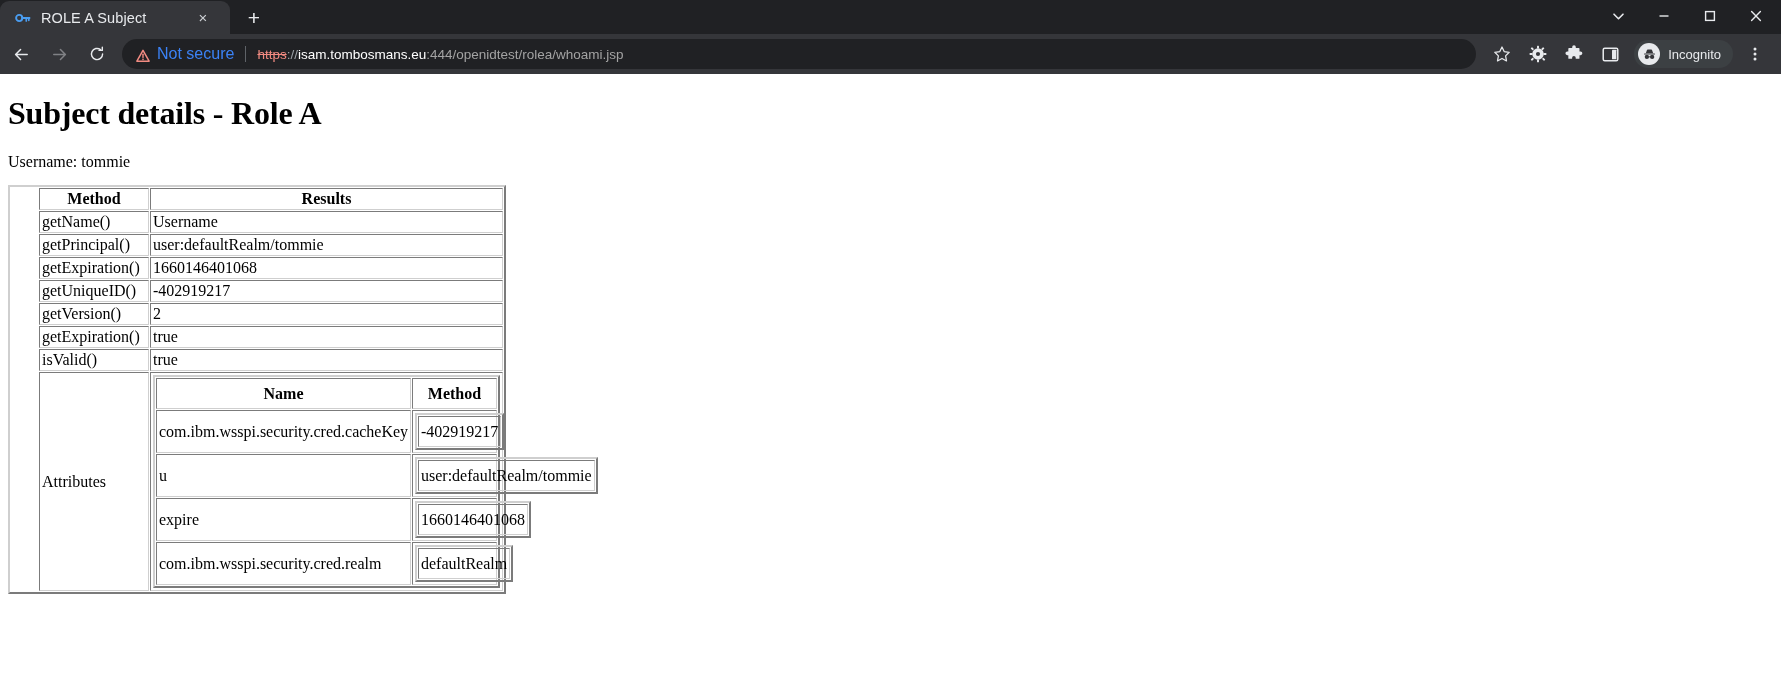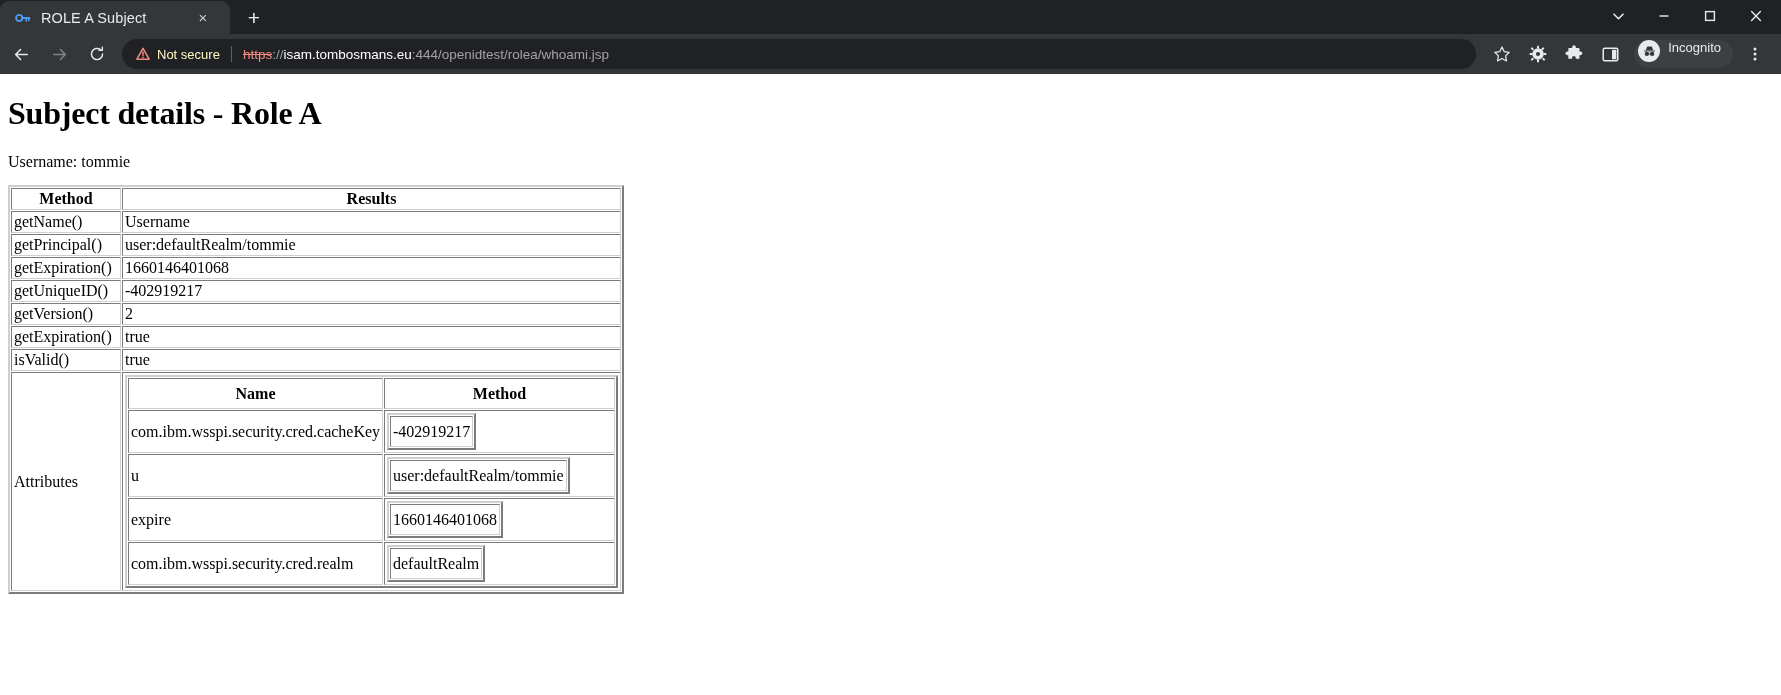--- a/index.html
+++ b/index.html
@@ -96,23 +96,23 @@
     height: 30px;
     background: #202124;
     border-radius: 16px;
     display: flex;
     align-items: center;
     padding: 0 12px 0 14px;
     margin: 0 8px 0 6px;
     min-width: 0;
   }
   .notsecure {
-    display: flex; align-items: flex-start;
-    color: #fef9c3;
-    font-size: 13px;
+    display: flex; align-items: flex-end;
+    color: #3b82f6;
+    font-size: 16px;
     white-space: nowrap;
     flex: 0 0 auto;
   }
   .notsecure svg { margin-right: 7px; }
   .omni-sep {
     width: 1px; height: 16px;
     background: #5f6368;
     margin: 0 11px;
     flex: 0 0 1px;
   }
@@ -133,21 +133,21 @@
     width: 30px; height: 30px;
     display: flex; align-items: center; justify-content: center;
     margin: 0 3px;
     flex: 0 0 30px;
     color: #e8eaed;
   }
   .incognito-pill {
     height: 28px;
     background: #3c4043;
     border-radius: 15px;
-    display: flex; 
+    display: flex; align-items: center;
     padding: 0 12px 0 4px;
     margin: 0 4px 0 6px;
     flex: 0 0 auto;
   }
   .incognito-pill .ic-avatar {
     width: 22px; height: 22px;
     border-radius: 50%;
     background: #e8eaed;
     display: flex; align-items: center; justify-content: center;
     margin-right: 8px;
@@ -187,21 +187,21 @@
     empty-cells: show;
   }
   table.html-table > tbody > tr > td,
   table.html-table > tbody > tr > th {
     border: 1px inset #cfcfcf;
     padding: 1px 2px;
     vertical-align: middle;
   }
   table.html-table th { font-weight: bold; text-align: center; }
 
-  #method-table { width: 616px; table-layout: fixed; }
+  #method-table { width: 498px; table-layout: fixed; padding-left: 28px; }
   #method-table col.c-method { width: 110px; }
   #method-table td, #method-table th { height: 22px; }
 
   #attr-table { width: 100%; table-layout: fixed; }
   #attr-table col.c-name { width: 255px; }
   #attr-table td, #attr-table th { height: 31px; }
   #attr-table td.v-cell { padding: 2px 2px; }
 
   table.val-table {
     border-collapse: separate;

